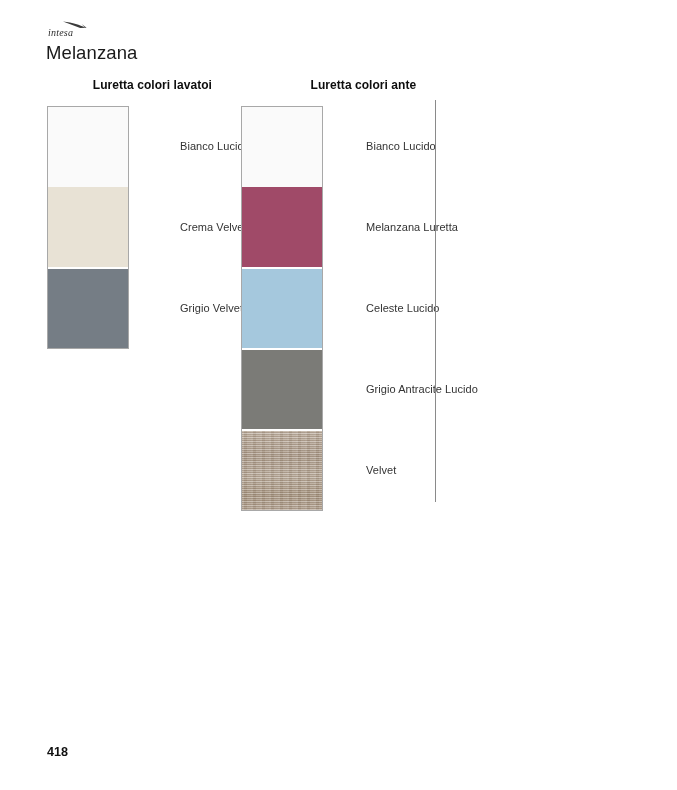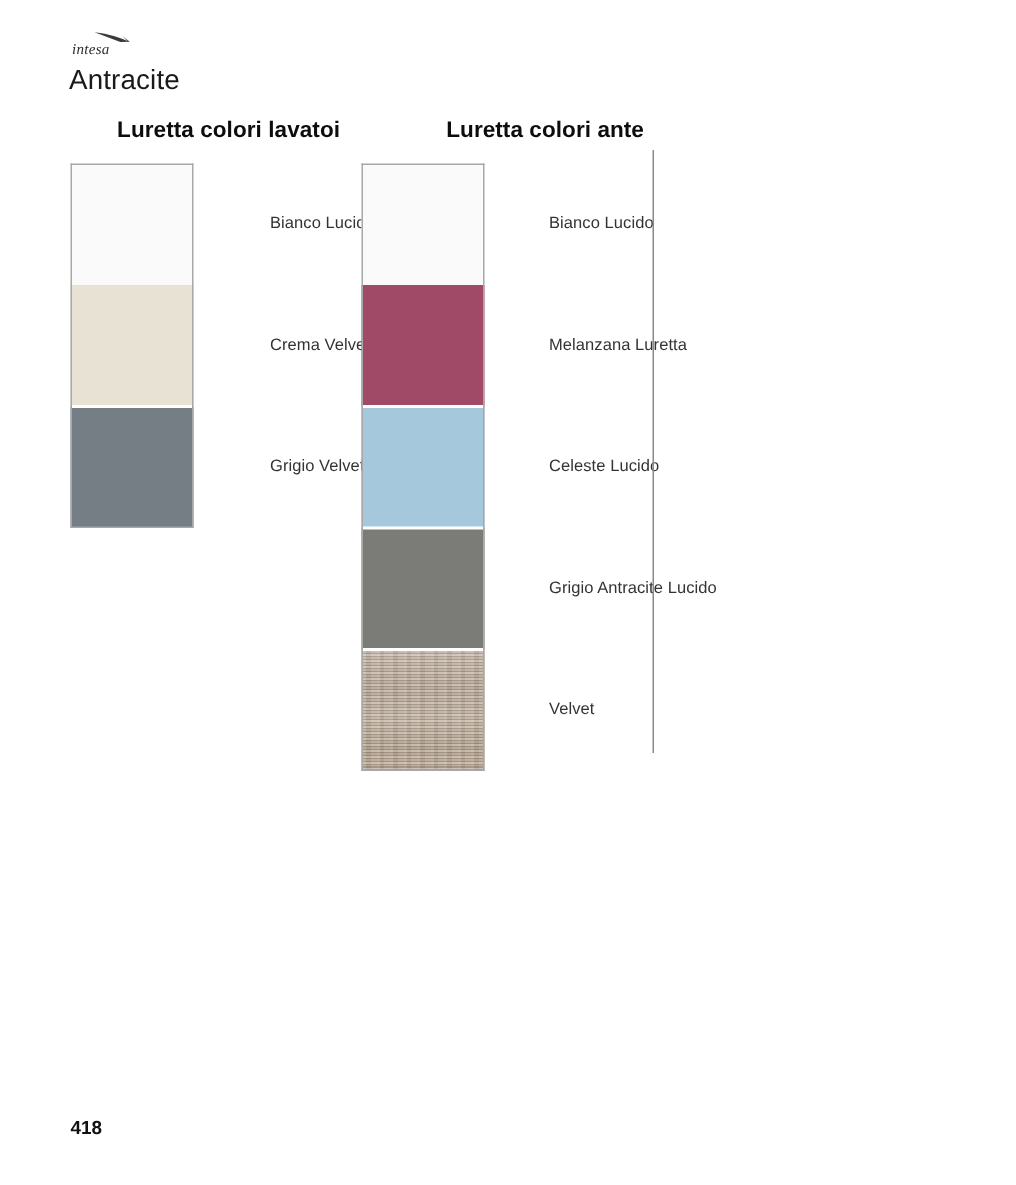--- a/index.html
+++ b/index.html
@@ -47,21 +47,21 @@
 
   
   .column {
     position: absolute;
     top: 79px;
   }
   .column.col-left  { left: 47px;  }
   .column.col-right { left: 241px; }
 
   .column-title {
-    font-size: 15px;
+    font-size: 12px;
     font-weight: 700;
     color: #0d0d0d;
     letter-spacing: 0.05px;
     line-height: 1;
     white-space: nowrap;
     margin: 0 0 15px 8px;
   }
 
   .swatch-list {
     position: relative;
@@ -159,21 +159,21 @@
 
 <div class="page">
 
   <div class="logo">
     <svg viewBox="0 0 56 20" width="56" height="20" aria-hidden="true">
       <path d="M16 2.5 C26 3.6, 33 6.2, 38 8.4 L34.6 5.1 L39.6 8.8 L33.2 9.0 Z" fill="#3b3b3b"></path>
       <text x="1" y="17" font-family="'Liberation Serif', serif" font-size="10" font-style="italic" fill="#2e2e2e" letter-spacing="0.2">intesa</text>
     </svg>
   </div>
 
-  <div class="page-title">Antracite</div>
+  <div class="page-title">Melanzana</div>
 
   <div class="column col-left">
     <div class="column-title">Luretta colori lavatoi</div>
 
     <div class="swatch-list">
 
       <div class="swatch-row">
         <div class="swatch-chip" style="background:#fafafa"></div>
         <div class="swatch-label">Bianco Lucido</div>
       </div>

